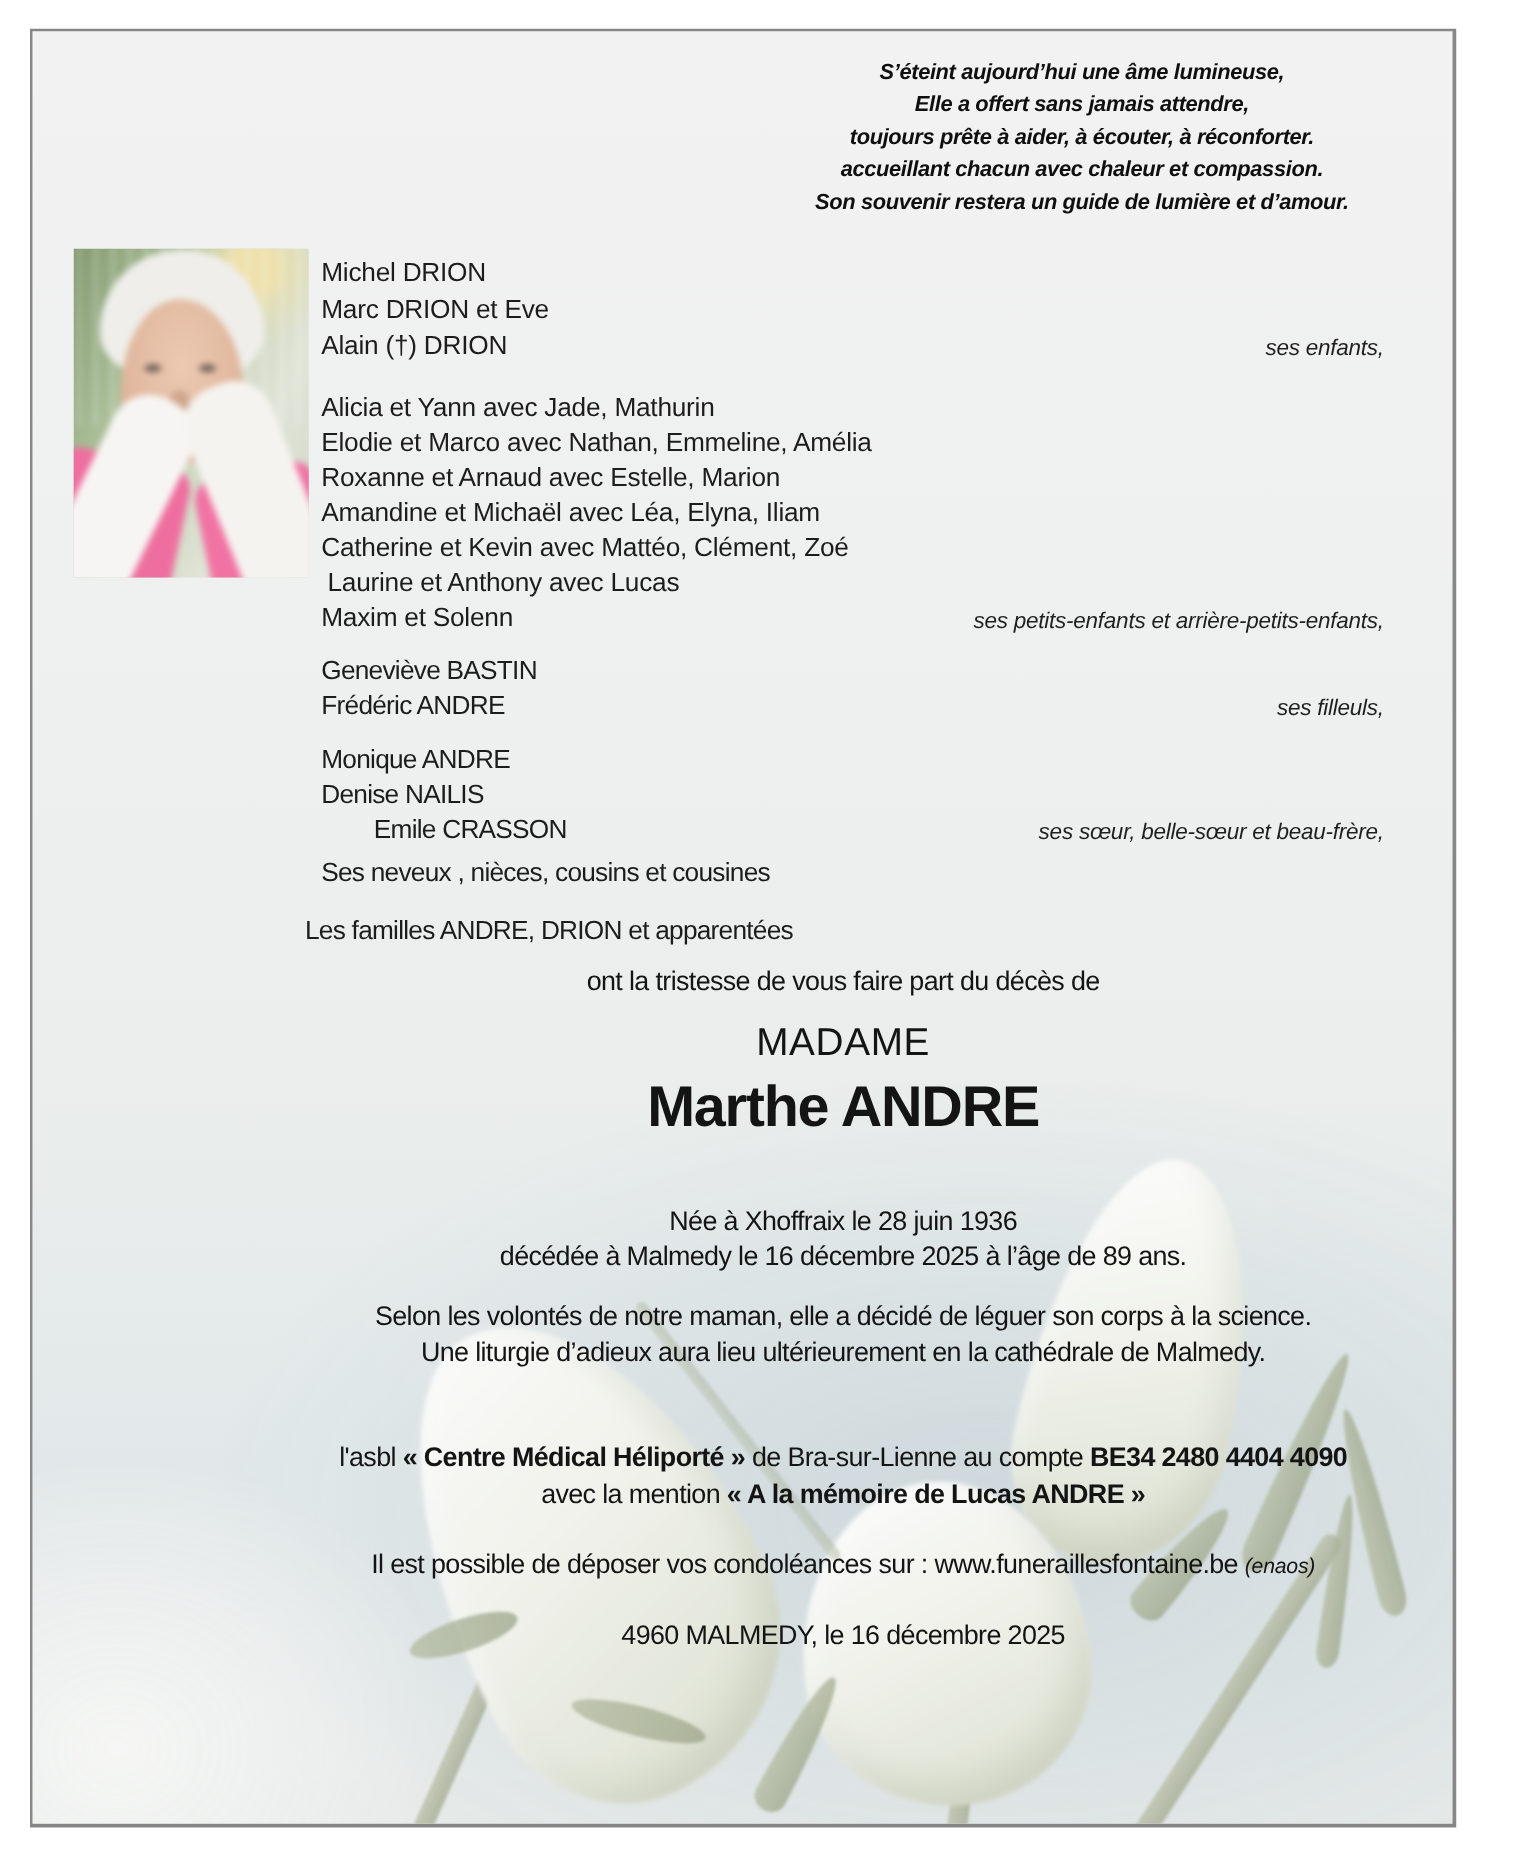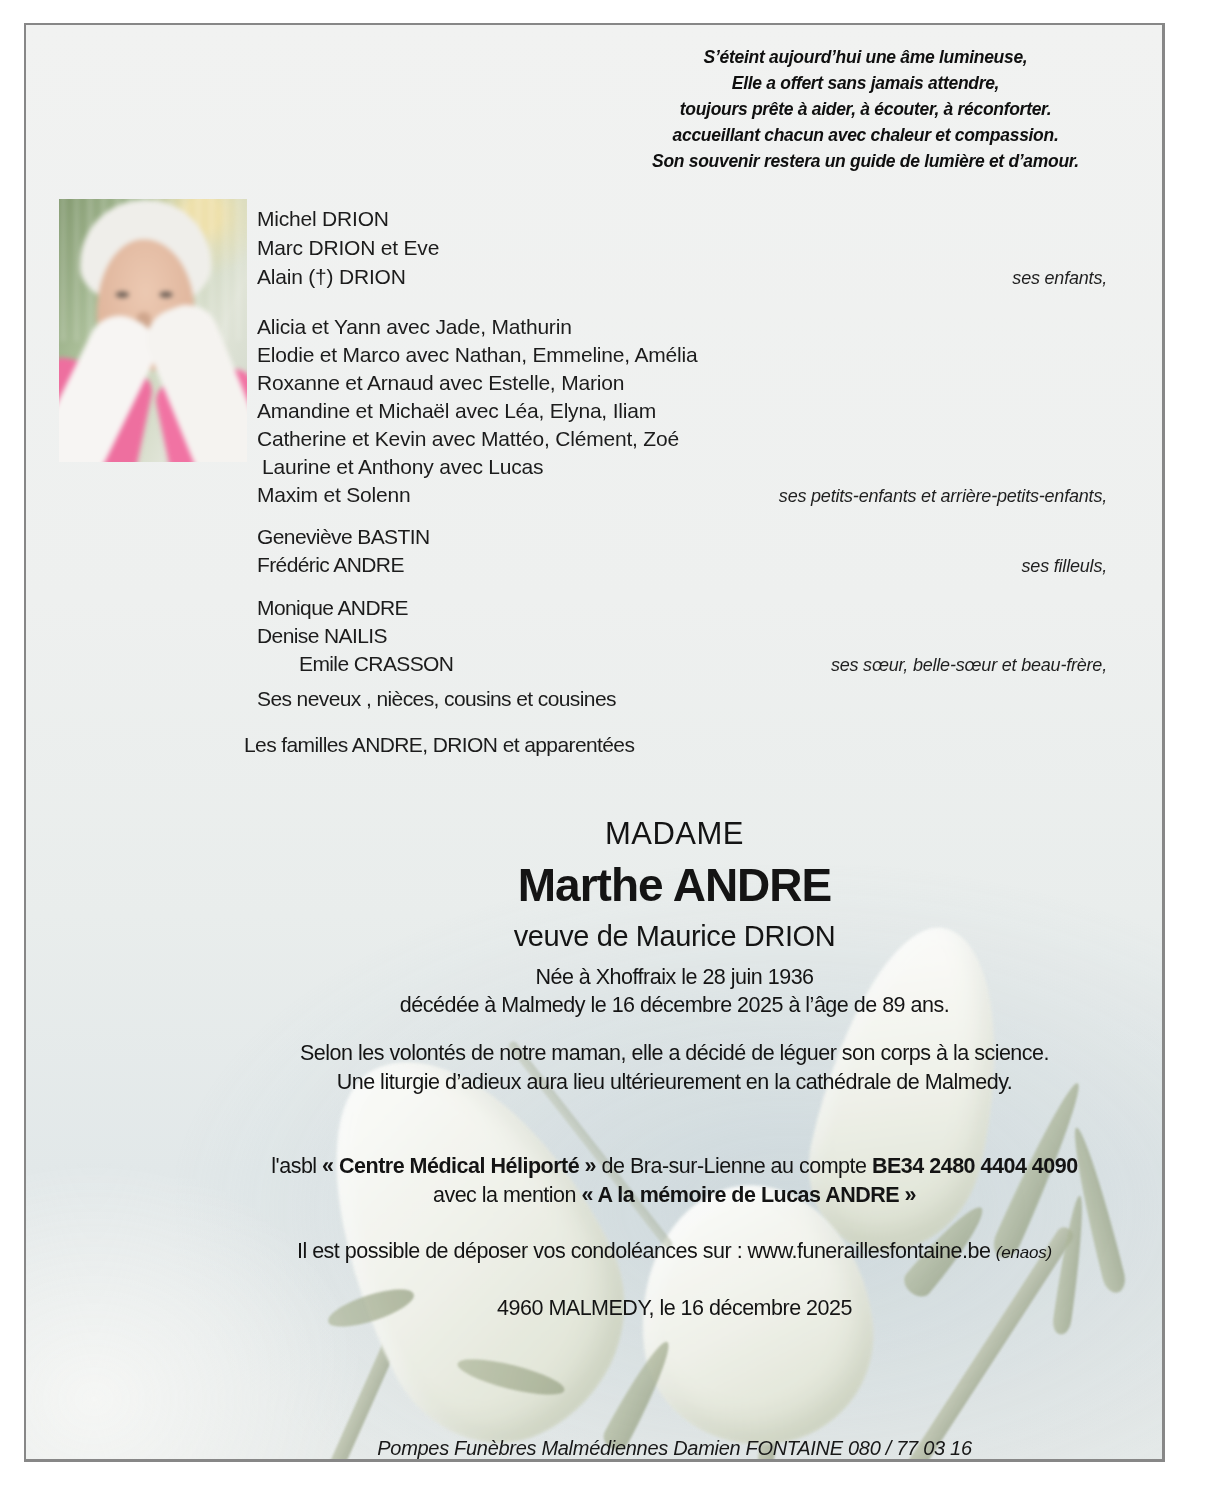--- a/index.html
+++ b/index.html
@@ -127,31 +127,30 @@
   <div class="rlabel" style="top:531px;">ses filleuls,</div>
 
   <div class="abs names nar" style="left:231px; top:569px;">Monique ANDRE</div>
   <div class="abs names nar" style="left:231px; top:597px;">Denise NAILIS</div>
   <div class="abs names nar" style="left:231px; top:625px;margin-left:42px;">Emile CRASSON</div>
   <div class="rlabel" style="top:630px;">ses sœur, belle-sœur et beau-frère,</div>
 
   <div class="abs names nar" style="left:231px; top:660px;">Ses neveux , nièces, cousins et cousines</div>
   <div class="abs names nar" style="left:218px; top:706px;">Les familles ANDRE, DRION et apparentées</div>
 
+  <div class="center-line body-t" style="top:748px;">ont la tristesse de vous faire part du décès de</div>
   <div class="center-line madame" style="top:791px;">MADAME</div>
   <div class="center-line big-name" style="top:833px;">Marthe ANDRE</div>
-  <div class="center-line widow" style="top:895px;">veuve de Maurice DRION</div>
   <div class="center-line body-t" style="top:940px;">Née à Xhoffraix le 28 juin 1936</div>
   <div class="center-line body-t" style="top:968px;">décédée à Malmedy le 16 décembre 2025 à l’âge de 89 ans.</div>
 
   <div class="center-line body-t" style="top:1016px;">Selon les volontés de notre maman, elle a décidé de léguer son corps à la science.</div>
   <div class="center-line body-t" style="top:1045px;">Une liturgie d’adieux  aura lieu ultérieurement en la cathédrale de Malmedy.</div>
 
   <div class="center-line body-t" style="top:1129px;"><span>l'asbl </span><span class="b">« Centre Médical Héliporté »</span><span> de Bra-sur-Lienne au compte </span><span class="b">BE34 2480 4404 4090</span></div>
   <div class="center-line body-t" style="top:1158px;"><span>avec la mention </span><span class="b">« A la mémoire de Lucas ANDRE »</span></div>
 
   <div class="center-line body-t" style="top:1214px;"><span>Il est possible de déposer vos condoléances sur : www.funeraillesfontaine.be </span><span class="enaos">(enaos)</span></div>
 
   <div class="center-line body-t" style="top:1271px;">4960 MALMEDY, le 16 décembre 2025</div>
 
-  <div class="center-line footer-line" style="top:1412px;">Pompes Funèbres Malmédiennes  Damien FONTAINE  080 / 77 03 16</div>
 
 </div>
 
 </body></html>

